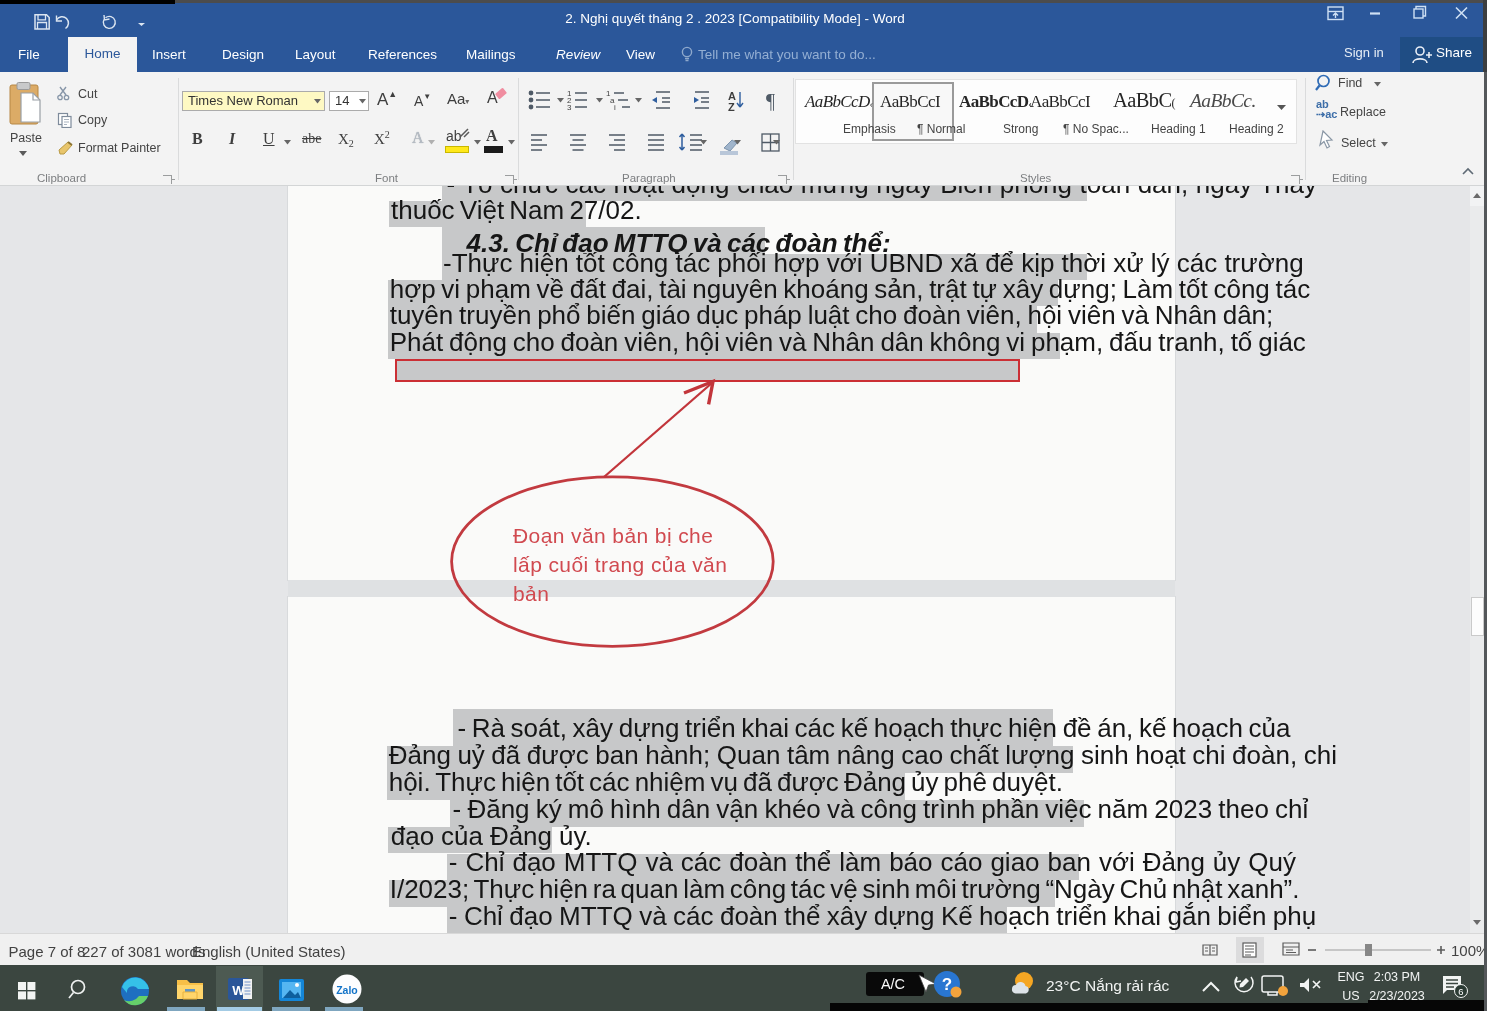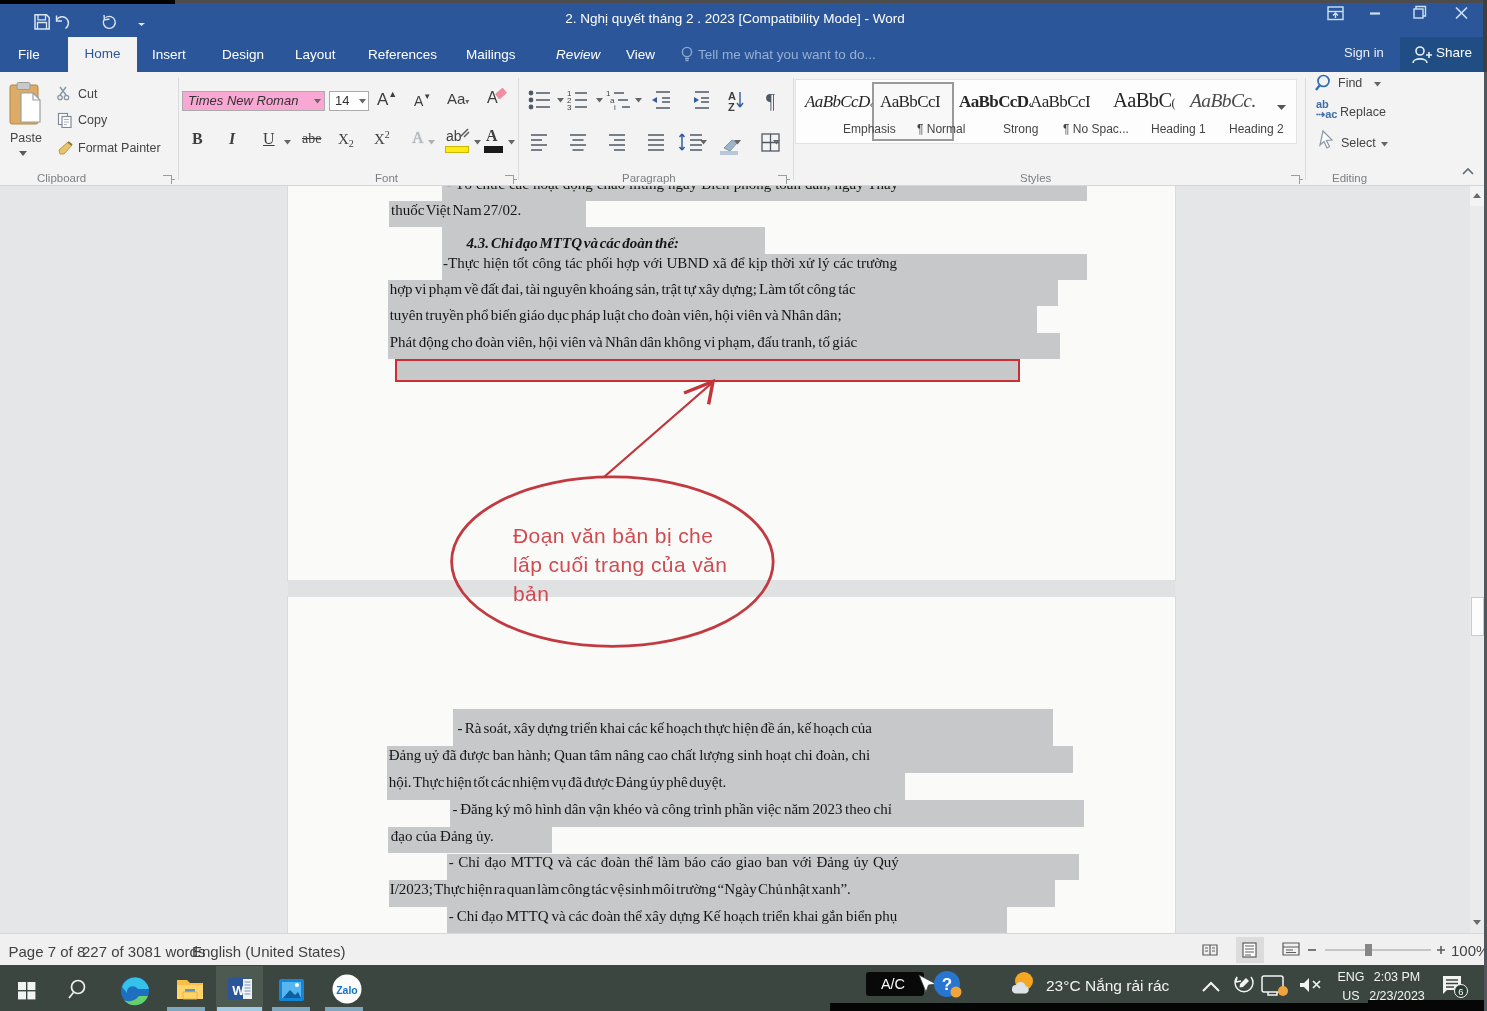--- a/index.html
+++ b/index.html
@@ -27,21 +27,21 @@
   .launcher{position:absolute;top:175px;width:8px;height:8px;border-left:1px solid #9b9d9e;border-bottom:1px solid #9b9d9e;transform:rotate(180deg);}
   .launcher:after{content:"";position:absolute;left:-4px;top:4px;width:4px;height:1px;background:#9b9d9e;}
   .rtext{position:absolute;font-size:12.5px;color:#444;}
   .stysamp{font-family:"Liberation Serif",serif;font-size:17px;color:#262626;white-space:nowrap;letter-spacing:-0.6px;}
   .stylab{font-size:12px;color:#444;white-space:nowrap;margin-left:31px;}
   
   #docarea{left:0;top:186px;width:1484px;height:747px;background:#e5e6e8;overflow:hidden;}
   #page1{position:absolute;left:288px;top:0px;width:887px;height:394.3px;background:#fafaf9;box-shadow:0 0 0 1px #d8dadc;}
   #page2{position:absolute;left:288px;top:411px;width:887px;height:336px;background:#fafaf9;box-shadow:0 0 0 1px #d8dadc;}
   .hl{position:absolute;background:#c7c8c9;}
-  .dt{position:absolute;white-space:nowrap;font-family:Liberation Serif, serif;font-size:15px;color:#161616;line-height:27px;}
+  .dt{position:absolute;white-space:nowrap;font-family:Liberation Sans, sans-serif;font-size:26px;color:#161616;line-height:27px;}
   
   #sbar{left:1470px;top:186px;width:14px;height:747px;background:#eaebec;}
   
   #statusbar{left:0;top:933px;width:1487px;height:32px;background:#f0f0f0;border-top:1px solid #d8d8d8;box-sizing:border-box;font-size:15px;color:#424242;}
   
   #taskbar{left:0;top:965px;width:1487px;height:46px;background:#3b4640;}
   .tbtxt{position:absolute;color:#f2f4f3;font-size:15px;}
   #botblack{left:830px;top:1003px;width:657px;height:8px;background:#050505;z-index:29;}
 </style>
 </head>
@@ -127,21 +127,21 @@
     <path d="M 7,7.5 h5 M 7,10 h5 M 7,12.5 h3" stroke="#aab4c0" stroke-width="1"></path>
   </svg>
   <div class="rtext" style="left:78px;top:113px;">Copy</div>
   <svg class="abs" width="18" height="16" style="left:57px;top:140px;" viewBox="0 0 18 16">
     <path d="M 2,10 l9,-8 l4,3 l-8,9 l-4,0 Z" fill="#e8c56b" stroke="#b99a45" stroke-width="1"></path>
     <path d="M 11,2 l4,3" stroke="#8b7434" stroke-width="2"></path>
   </svg>
   <div class="rtext" style="left:78px;top:141px;">Format Painter</div>
   <div class="glabel" style="left:37px;">Clipboard</div>
 
-  <div class="abs" style="left:182px;top:91px;width:143px;height:20px;background:#f9a8d4;border:1px solid #ababab;box-sizing:border-box;font-size:13px;color:#333;line-height:18px;padding-left:5px;font-style:italic;">Times New Roman</div>
+  <div class="abs" style="left:182px;top:91px;width:143px;height:20px;background:#fef9c3;border:1px solid #ababab;box-sizing:border-box;font-size:13px;color:#333;line-height:18px;padding-left:5px;">Times New Roman</div>
   <svg class="abs" width="8" height="5" style="left:314px;top:99px;">
       <path d="M 0,0 h7 l-3.5,4.5 Z" fill="#666"></path>
     </svg>
   <div class="abs" style="left:329px;top:91px;width:40px;height:20px;background:#fff;border:1px solid #ababab;box-sizing:border-box;font-size:13px;color:#333;line-height:18px;padding-left:5px;">14</div>
   <svg class="abs" width="8" height="5" style="left:359px;top:99px;">
       <path d="M 0,0 h7 l-3.5,4.5 Z" fill="#666"></path>
     </svg>
   <div class="abs" style="left:377px;top:89px;font-size:17px;color:#3e3e3e;">A<span style="font-size:9px;vertical-align:8px;">▲</span></div>
   <div class="abs" style="left:414px;top:92px;font-size:14px;color:#3e3e3e;">A<span style="font-size:8px;vertical-align:7px;">▼</span></div>
   <div class="abs" style="left:447px;top:90px;font-size:15px;color:#3e3e3e;">Aa<span style="font-size:8px;color:#666;">▾</span></div>

